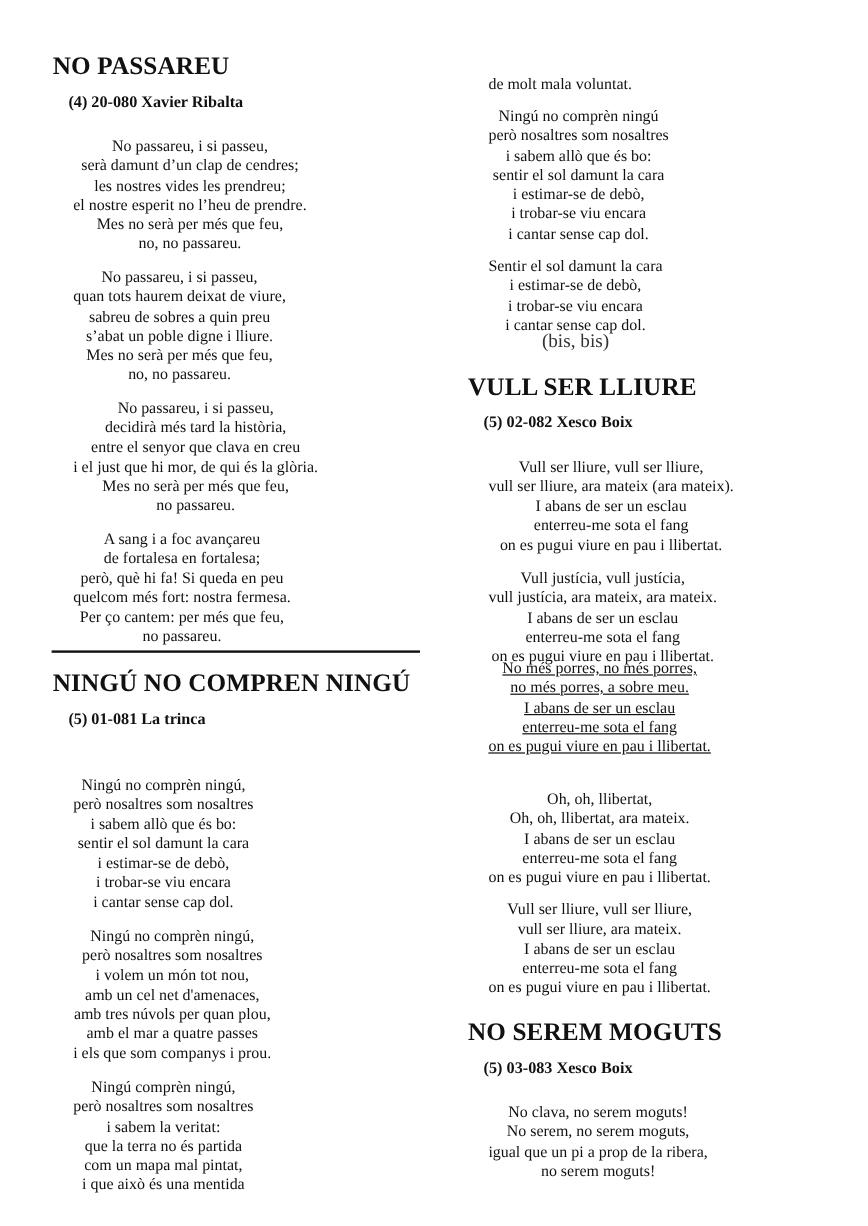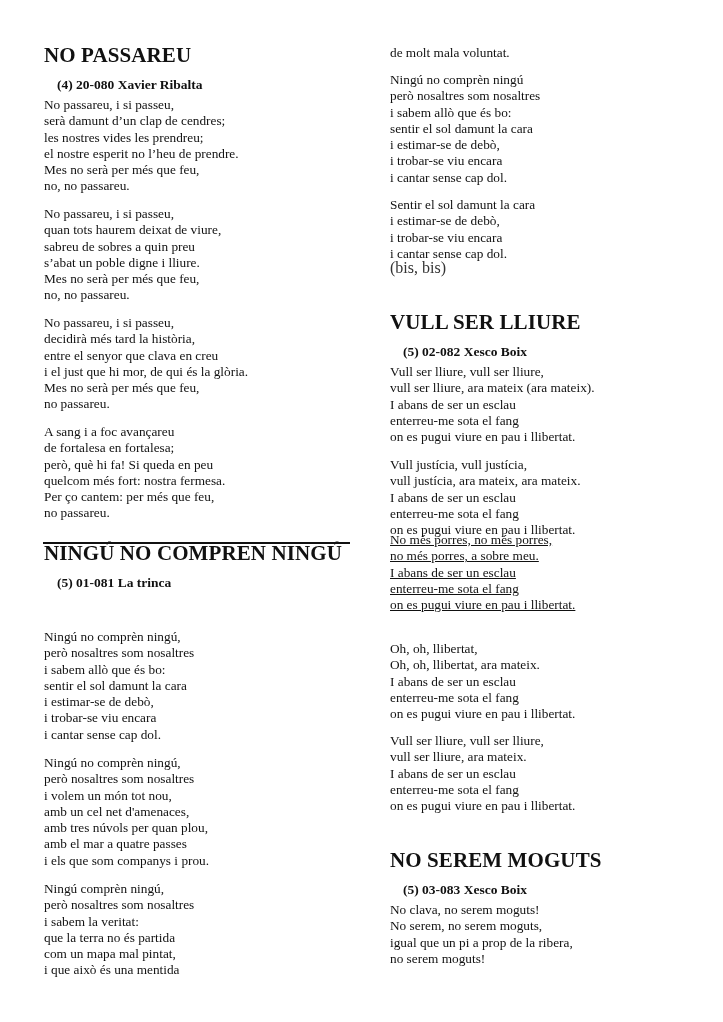--- a/index.html
+++ b/index.html
@@ -11,21 +11,21 @@
   .col { position: absolute; top: 0; }
   .col-left { left: 44px; width: 306px; }
   .col-right { left: 390px; width: 320px; }
   .song-title {
     font-weight: bold; font-size: 21px; line-height: 18px; margin: 0;
     letter-spacing: 0.1px;
   }
   .song-sub {
     font-weight: bold; font-size: 13.5px; line-height: 16px; margin: 13px;
   }
-  .stanza { margin: 0; font-size: 13.3px; line-height: 16.3px; }
+  .stanza { margin: 17px; font-size: 13.3px; line-height: 16.3px; text-align: center; }
   .line { display: block; white-space: nowrap; }
   .note { display: block; font-size: 16px; line-height: 12px; color: #333; }
   .rule {
     position: absolute; left: 43px; width: 307px; top: 542px;
     height: 0; border-top: 2px solid #111;
   }
   .abs { position: absolute; }
 </style>
 </head>
 <body>
@@ -66,21 +66,21 @@
 
   <div class="abs stanza" style="top:424px;">
     <span class="line">A sang i a foc avançareu</span>
     <span class="line">de fortalesa en fortalesa;</span>
     <span class="line">però, què hi fa! Si queda en peu</span>
     <span class="line">quelcom més fort: nostra fermesa.</span>
     <span class="line">Per ço cantem: per més que feu,</span>
     <span class="line">no passareu.</span>
   </div>
 
-  <div class="abs" style="top:544px;">
+  <div class="abs" style="top:560px;">
     <h2 class="song-title">NINGÚ NO COMPREN NINGÚ</h2>
     <div class="song-sub">(5) 01-081 La trinca</div>
   </div>
 
   <div class="abs stanza" style="top:629px;">
     <span class="line">Ningú no comprèn ningú,</span>
     <span class="line">però nosaltres som nosaltres</span>
     <span class="line">i sabem allò que és bo:</span>
     <span class="line">sentir el sol damunt la cara</span>
     <span class="line">i estimar-se de debò,</span>

